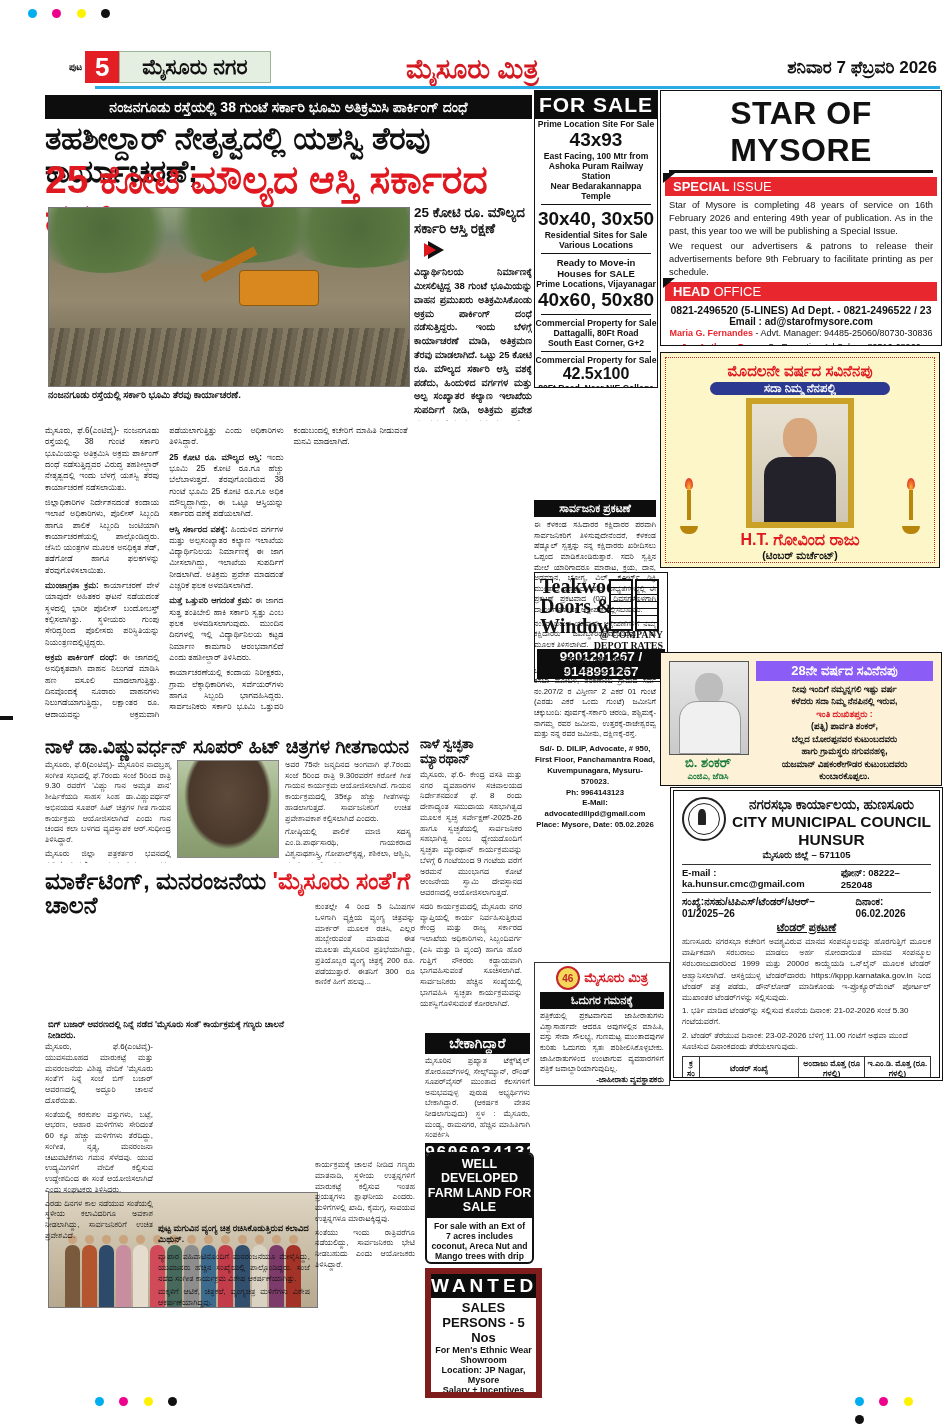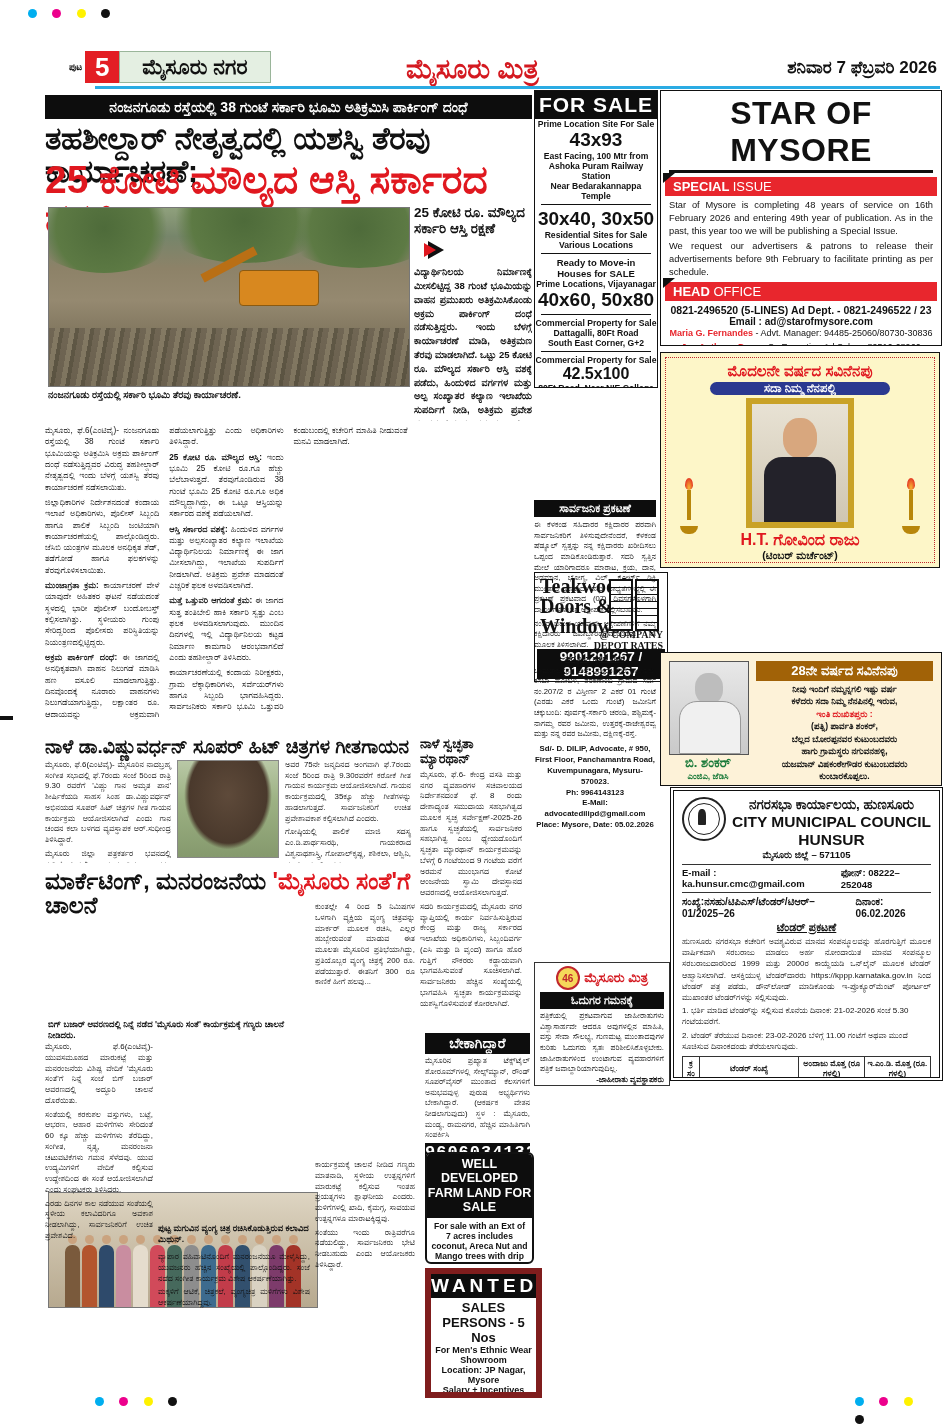--- a/index.html
+++ b/index.html
@@ -119,21 +119,21 @@
   .diya .fl{position:absolute;top:0;left:9px;width:8px;height:12px;background:radial-gradient(ellipse at 50% 80%,#f7b733 0%,#e0181f 90%);border-radius:50% 50% 50% 50%/60% 60% 40% 40%;}
   .diya .st{position:absolute;top:12px;left:11px;width:4px;height:30px;background:#b8860b;}
   .diya .bs{position:absolute;bottom:0;left:4px;width:18px;height:8px;background:#b8860b;border-radius:0 0 8px 8px;}
   .mem2{background:#fdf2d8;height:100%;box-sizing:border-box;position:relative;overflow:hidden;}
   .mem2-photo{position:absolute;left:8px;top:8px;width:78px;height:92px;border:1px solid #555;
               background:linear-gradient(180deg,#e8e8e8 0%,#c9c9c9 100%);overflow:hidden;}
   .mem2-photo .suit{background:#f0f0f0;border:1px solid #999;}
   .mem2-photo .face{background:#bdbdbd;}
   .mem2-name{position:absolute;left:8px;top:102px;width:78px;color:#1a7a3a;font-weight:800;font-size:13px;text-align:center;}
   .mem2-qual{position:absolute;left:8px;top:118px;width:78px;color:#1a7a3a;font-weight:700;font-size:8.5px;text-align:center;}
-  .mem2-title{position:absolute;left:95px;top:8px;right:8px;background:#a16207;color:#fff;font-weight:800;font-size:13px;text-align:center;padding:2px 0;}
+  .mem2-title{position:absolute;left:95px;top:8px;right:8px;background:#8b5cf6;color:#fff;font-weight:800;font-size:13px;text-align:center;padding:2px 0;}
   .mem2-body{position:absolute;left:95px;top:30px;right:8px;font-size:8.6px;font-weight:600;text-align:center;line-height:1.45;}
   .mem2-body .red{font-weight:800;}
   
   .cmc{border:1px solid #111;outline:1px solid #111;outline-offset:2px;padding:6px 8px;box-sizing:border-box;overflow:hidden;background:#fff;}
   .emblem{width:40px;height:40px;border-radius:50%;border:2px solid #222;position:relative;float:left;margin-right:6px;}
   .emblem:before{content:"";position:absolute;inset:4px;border:1px solid #222;border-radius:50%;}
   .emblem:after{content:"";position:absolute;left:14px;top:10px;width:8px;height:16px;background:#222;border-radius:40% 40% 10% 10%;}
   .cmc-kn{font-weight:800;font-size:13.5px;text-align:center;}
   .cmc-en{font-weight:800;font-size:15.5px;text-align:center;}
   .cmc-dist{font-weight:700;font-size:9.5px;text-align:center;}

